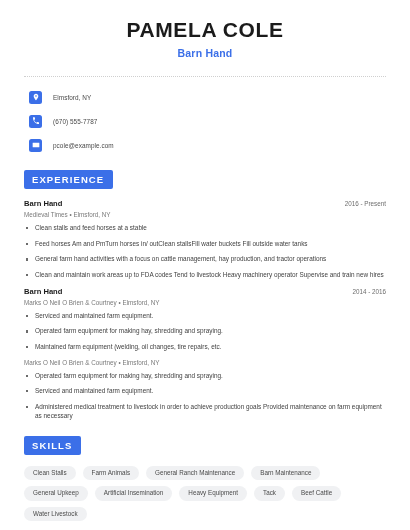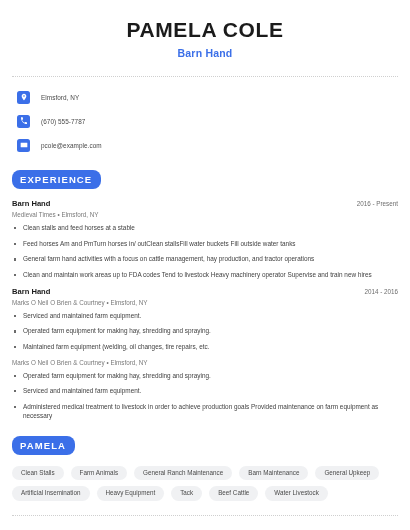--- a/index.html
+++ b/index.html
@@ -11,21 +11,21 @@
     width: 410px;
     height: 530px;
     font-family: "Liberation Sans", sans-serif;
     color: #333333;
     overflow: hidden;
   }
   .page {
     width: 410px;
     height: 530px;
     box-sizing: border-box;
-    padding: 0 12px;
+    padding: 0 24px;
     position: relative;
   }
 
   
   .header {
     padding-top: 18px;
     text-align: center;
   }
   .full-name {
     font-size: 21px;
@@ -80,21 +80,21 @@
   
   .section { margin-top: 15px; }
   .section-badge {
     display: inline-block;
     background: #3b6fe8;
     color: #ffffff;
     font-size: 9.5px;
     font-weight: bold;
     letter-spacing: 1.1px;
     padding: 4px 9px 4px 8px;
-    border-radius: 8px;
+    border-radius: 2px;
   }
 
   
   .jobs { margin-top: 10px; }
   .job { margin-bottom: 2px; }
   .job-head {
     display: flex;
     justify-content: space-between;
     align-items: baseline;
   }
@@ -236,21 +236,21 @@
           <li>Operated farm equipment for making hay, shredding and spraying.</li>
           <li>Serviced and maintained farm equipment.</li>
           <li>Administered medical treatment to livestock in order to achieve production goals Provided maintenance on farm equipment as necessary</li>
         </ul>
       </div>
 
     </div>
   </div>
 
   <div class="section">
-    <div class="section-badge">PAMELA</div>
+    <div class="section-badge">SKILLS</div>
     <div class="skills-wrap">
       <span class="skill-tag">Clean Stalls</span>
       <span class="skill-tag">Farm Animals</span>
       <span class="skill-tag">General Ranch Maintenance</span>
       <span class="skill-tag">Barn Maintenance</span>
       <span class="skill-tag">General Upkeep</span>
       <span class="skill-tag">Artificial Insemination</span>
       <span class="skill-tag">Heavy Equipment</span>
       <span class="skill-tag">Tack</span>
       <span class="skill-tag">Beef Cattle</span>

